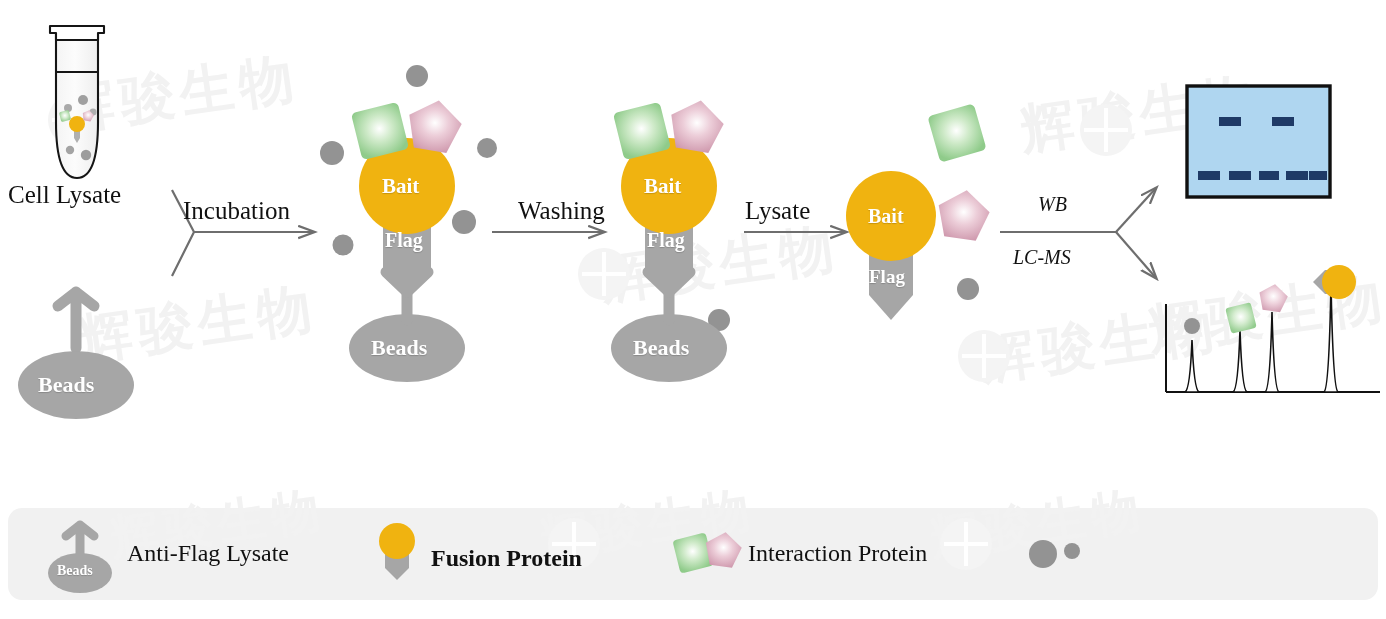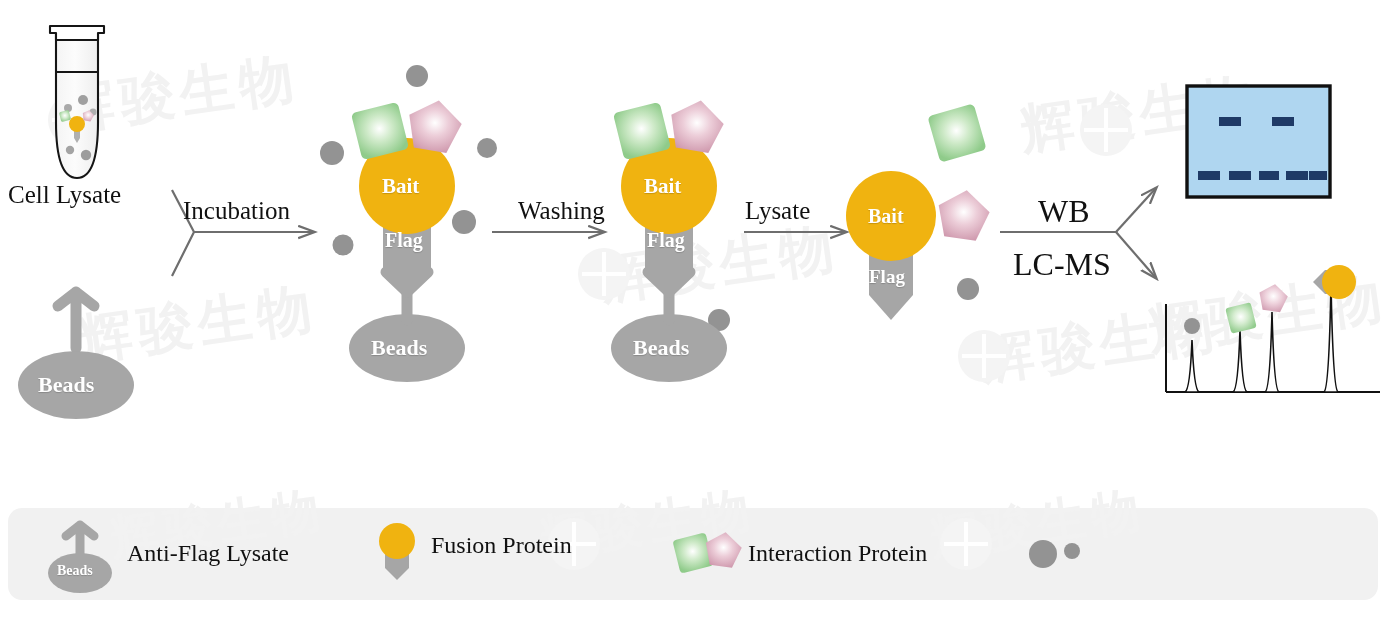--- a/index.html
+++ b/index.html
@@ -28,21 +28,21 @@
     height: 619px;
   }
   .lbl {
     position: absolute;
     font-family: "Liberation Serif", serif;
     color: #111111;
     white-space: nowrap;
   }
   .step-label { font-size: 25px; }
   .stage-label { font-size: 25px; }
-  .branch-label { font-size: 32px; }
+  .branch-label { font-size: 20px; font-style: italic; }
   .legend-label {
     font-size: 24px;
     color: #111111;
   }
   .legend-bar {
     position: absolute;
     left: 8px;
     top: 508px;
     width: 1370px;
     height: 92px;
@@ -348,18 +348,18 @@
   <div class="shape-text" style="left:647px; top:229px; font-size:20px;">Flag</div>
   <div class="shape-text" style="left:633px; top:335px; font-size:22px;">Beads</div>
 
   <div class="shape-text" style="left:868px; top:205px; font-size:20px;">Bait</div>
   <div class="shape-text" style="left:869px; top:266px; font-size:19px;">Flag</div>
 
   <div class="shape-text" style="left:57px; top:563px; font-size:14px;">Beads</div>
 
   <div class="lbl legend-label" style="left:127px; top:540px;">Anti-Flag Lysate</div>
 
-  <div class="lbl legend-label" style="left:431px; top:532px;">Fusion Protein</div>
+  <div class="lbl legend-label" style="left:431px; top:545px;font-weight:bold;">Fusion Protein</div>
 
   <div class="lbl legend-label" style="left:748px; top:540px;">Interaction  Protein</div>
 
 
 </div>
 
 </body></html>

